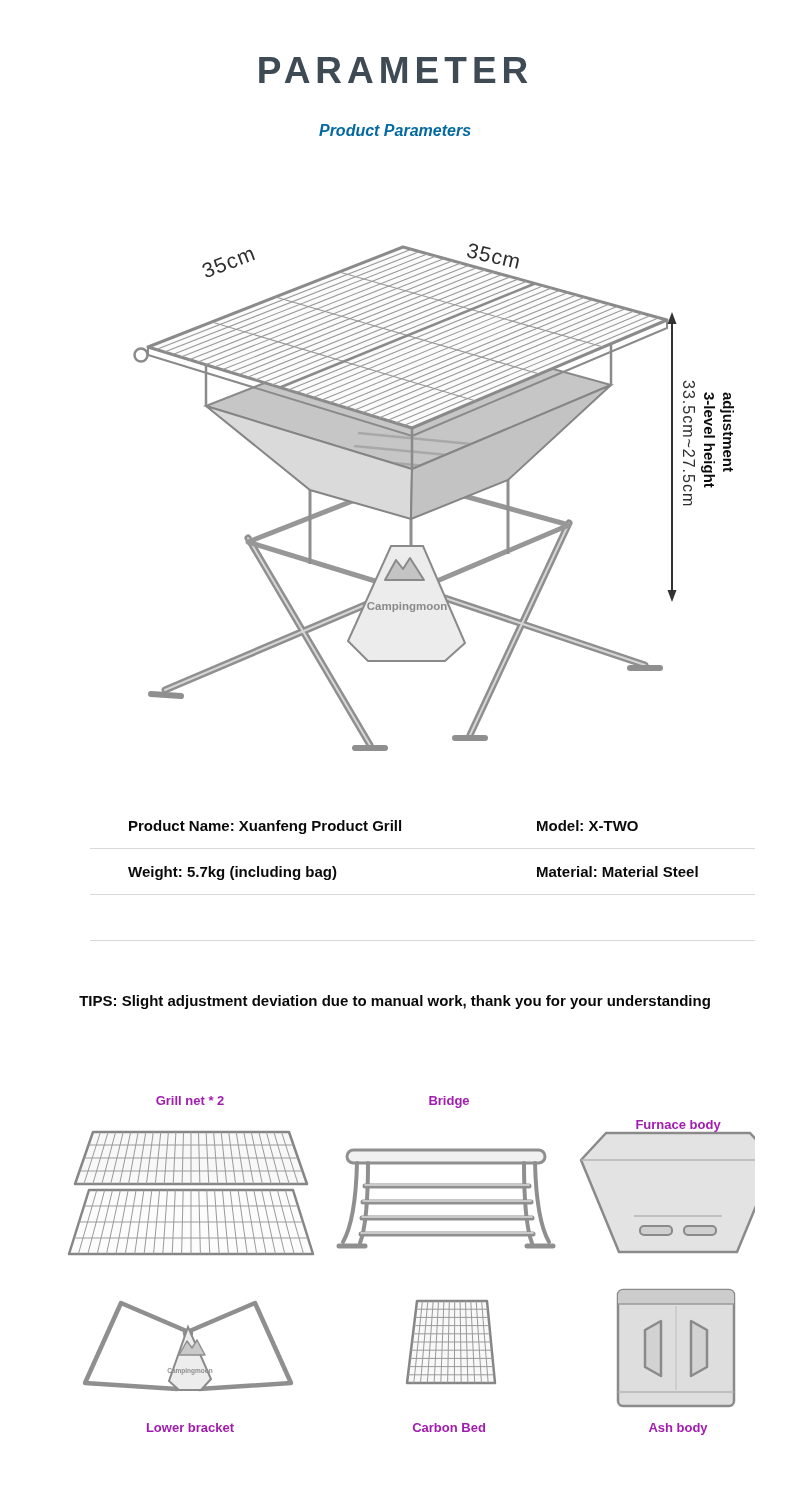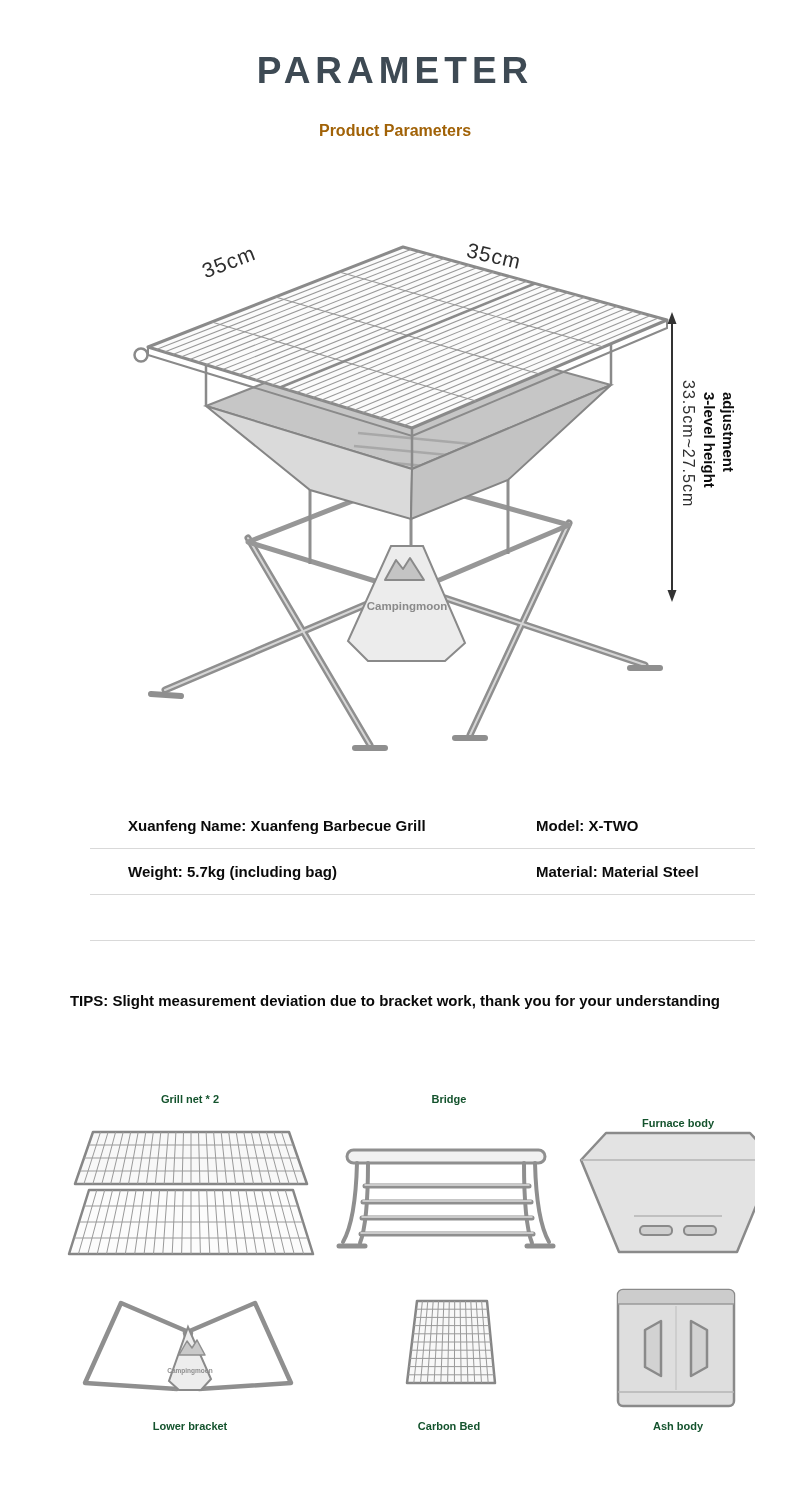--- a/index.html
+++ b/index.html
@@ -1,21 +1,21 @@
 <!DOCTYPE html>
 <html><head>
 <meta charset="utf-8">
 <style>
   html,body{margin:0;padding:0;background:#ffffff;}
   .page{position:relative;width:720px;height:1511px;background:#ffffff;overflow:hidden;
         font-family:"Liberation Sans",sans-serif;color:#111;margin:0 auto;}
   .abs{position:absolute;}
   .title{top:50px;left:0;width:100%;text-align:center;font-size:37px;font-weight:700;
          letter-spacing:5px;color:#3e4a54;}
-  .subtitle{top:122px;left:0;width:100%;text-align:center;font-size:16px;font-weight:700;color:#a16207;}
+  .subtitle{top:122px;left:0;width:100%;text-align:center;font-size:16px;font-weight:700;color:#0369a1;font-style:italic;}
 
   
   .grill-svg{left:98px;top:228px;width:560px;height:545px;}
   .dim-left{left:168px;top:260px;font-size:21px;color:#2e2e2e;letter-spacing:1px;
             transform:rotate(-21deg);transform-origin:left center;}
   .dim-right{left:432px;top:238px;font-size:21px;color:#2e2e2e;letter-spacing:1px;
              transform:rotate(13deg);transform-origin:left center;}
   .dim-arrow{left:628px;top:310px;width:18px;height:294px;}
   .height-range{left:644px;top:380px;height:190px;writing-mode:vertical-rl;
                 font-size:16px;color:#2e2e2e;letter-spacing:1px;}
@@ -24,21 +24,21 @@
 
   
   .spec-table{left:55px;top:803px;width:682px;}
   .spec-row{display:flex;height:45px;line-height:45px;border-bottom:1px solid #d9d9d9;
             font-size:15px;font-weight:700;color:#0a0a0a;white-space:nowrap;}
   .spec-left{flex:0 0 408px;padding-left:38px;}
   .spec-right{flex:1;}
 
   .tips{left:0;top:992px;width:100%;text-align:center;font-size:15px;font-weight:700;color:#0a0a0a;}
 
-  .part-label{width:250px;text-align:center;font-size:11px;font-weight:700;color:#14532d;}
+  .part-label{width:250px;text-align:center;font-size:13px;font-weight:700;color:#a21caf;}
   .mesh line{stroke:#9a9a9a;stroke-width:1;}
   #mesh-top line{stroke:#999999;stroke-width:1.1;}
 </style>
 </head>
 <body>
 
 <div class="page">
 
   <div class="abs title">PARAMETER</div>
   <div class="abs subtitle">Product Parameters</div>
@@ -146,32 +146,32 @@
   </svg>
 
   <div class="abs height-range">33.5cm~27.5cm</div>
   <div class="abs height-note">
     <div>3-level height</div>
     <div>adjustment</div>
   </div>
 
   <div class="abs spec-table">
     <div class="spec-row">
-      <div class="spec-left">Xuanfeng Name: Xuanfeng Barbecue Grill</div>
+      <div class="spec-left">Product Name: Xuanfeng Product Grill</div>
       <div class="spec-right">Model: X-TWO</div>
     </div>
     <div class="spec-row">
       <div class="spec-left">Weight: 5.7kg (including bag)</div>
       <div class="spec-right">Material: Material Steel</div>
     </div>
     <div class="spec-row">
     </div>
   </div>
 
-  <div class="abs tips">TIPS: Slight measurement deviation due to bracket work, thank you for your understanding</div>
+  <div class="abs tips">TIPS: Slight adjustment deviation due to manual work, thank you for your understanding</div>
 
   <div class="abs part-label" style="left:30px;top:1093px;">Grill net * 2</div>
   <div class="abs part-label" style="left:289px;top:1093px;">Bridge</div>
   <div class="abs part-label" style="left:518px;top:1093px;margin-top:24px;">Furnace body</div>
 
   <svg class="abs" style="left:28px;top:1126px;width:258px;height:140px;" viewBox="0 0 258 140">
     <polygon points="30,6 226,6 244,58 12,58" fill="#f8f8f8" stroke="#868686" stroke-width="2.5" stroke-linejoin="round"></polygon>
     <g id="mesh-net-a" class="mesh">
         <line x1="25.5" y1="19.0" x2="230.5" y2="19.0"></line>
         <line x1="21.0" y1="32.0" x2="235.0" y2="32.0"></line>

